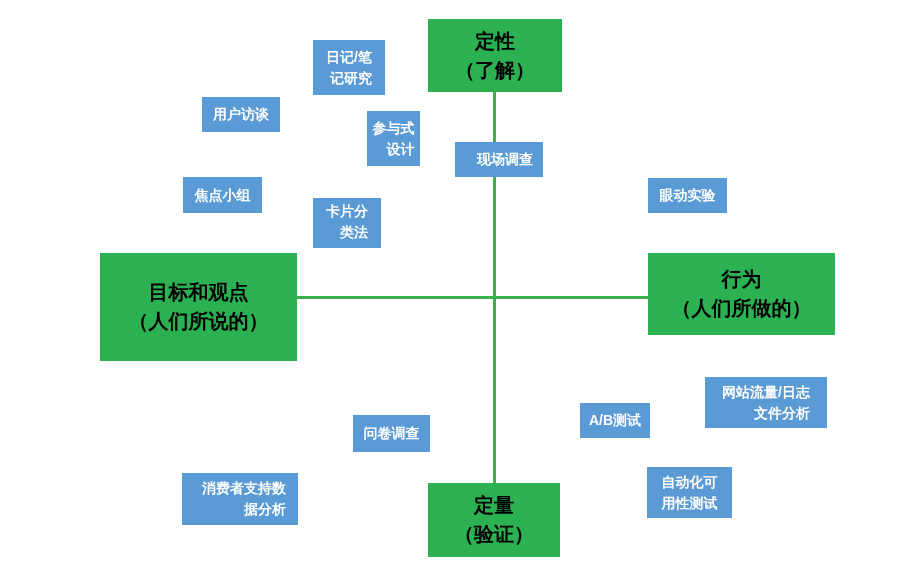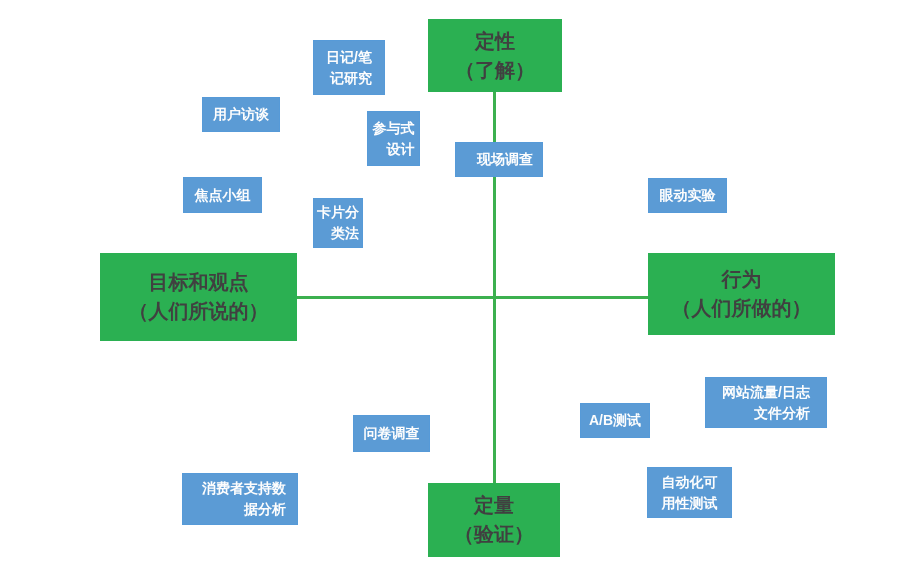--- a/index.html
+++ b/index.html
@@ -17,31 +17,31 @@
   .line {
     position: absolute;
     background: #3cb04f;
     z-index: 1;
   }
   #vline { left: 493px; top: 92px; width: 3px; height: 397px; }
   #hline { left: 297px; top: 296px; width: 351px; height: 3px; }
   .axis-box {
     position: absolute;
     background: #2bb052;
-    color: #404040;
+    color: #000000;
     font-weight: bold;
     font-size: 20px;
     line-height: 1.45;
     display: flex; align-items: center; justify-content: center;
     text-align: center;
     white-space: pre-line;
     z-index: 2;
   }
   #ax-top    { left: 428px; top: 19px;  width: 134px; height: 73px; }
-  #ax-left   { left: 100px; top: 253px; width: 197px; height: 88px; }
+  #ax-left   { left: 100px; top: 253px; width: 197px; height: 108px; }
   #ax-right  { left: 648px; top: 253px; width: 187px; height: 82px; }
   #ax-bottom { left: 428px; top: 467px; width: 132px; height: 74px; margin-top: 16px; }
   .method-box {
     position: absolute;
     background: #5b9bd5;
     color: #fdfdfd;
     font-weight: bold;
     font-size: 14px;
     line-height: 1.5;
     display: flex; align-items: center; justify-content: center;
@@ -49,21 +49,21 @@
     white-space: pre-line;
     z-index: 3;
     border: 1px solid #569ad8;
   }
   #m0  { left: 313px; top: 40px;  width: 72px;  height: 55px; }
   #m1  { left: 202px; top: 97px;  width: 78px;  height: 35px; }
   #m2  { left: 367px; top: 111px; width: 53px;  height: 55px; }
   #m3  { left: 455px; top: 142px; width: 88px;  height: 35px; padding-left: 12px; }
   #m4  { left: 605px; top: 87px;  width: 66px;  height: 46px; }
   #m5  { left: 183px; top: 177px; width: 79px;  height: 36px; }
-  #m6  { left: 313px; top: 198px; width: 50px;  height: 50px; }
+  #m6  { left: 313px; top: 198px; width: 68px;  height: 50px; font-family: Liberation Mono, monospace; }
   #m7  { left: 648px; top: 178px; width: 79px;  height: 35px; }
   #m8  { left: 313px; top: 415px; width: 77px;  height: 37px; margin-left: 40px; }
   #m9  { left: 580px; top: 403px; width: 70px;  height: 35px; }
   #m10 { left: 705px; top: 377px; width: 122px; height: 51px; }
   #m11 { left: 647px; top: 467px; width: 85px;  height: 51px; }
   #m12 { left: 182px; top: 473px; width: 116px; height: 52px; padding-left: 8px; }
 </style>
 </head>
 <body>
 

